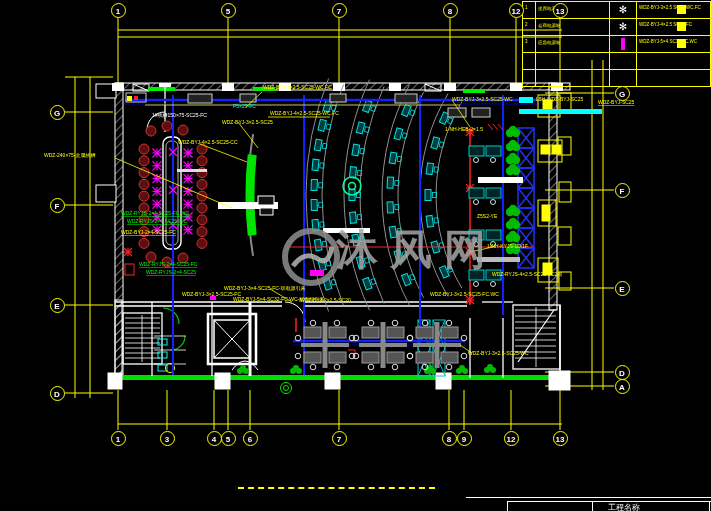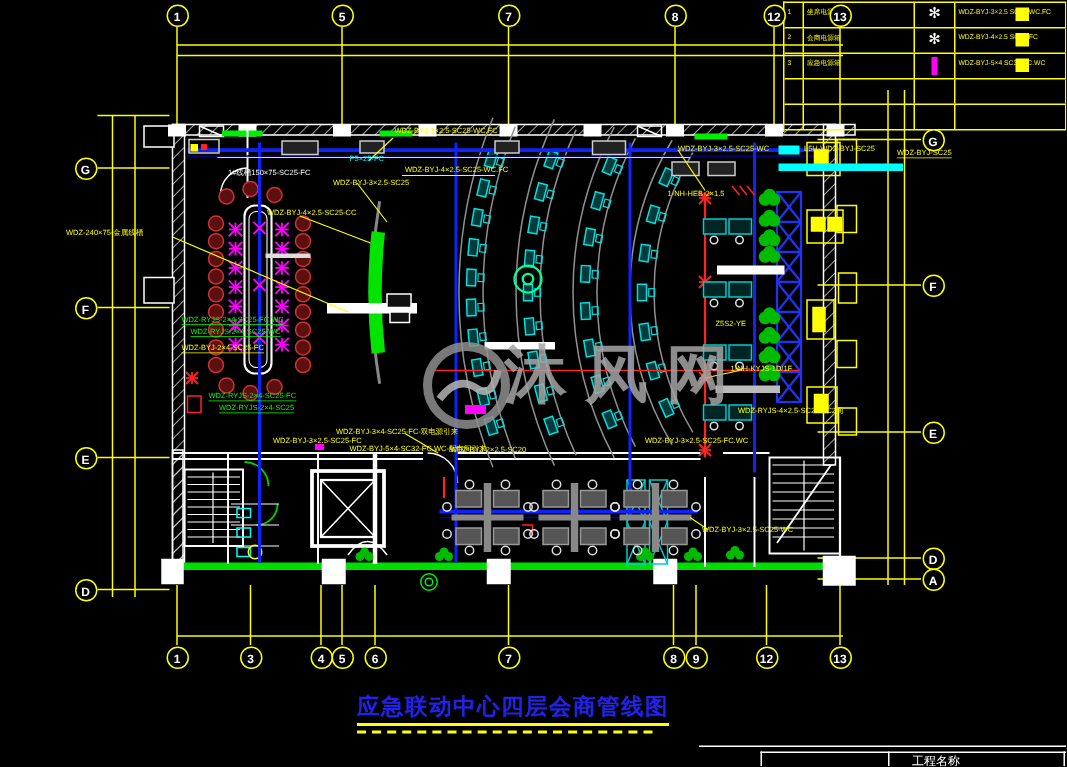--- a/index.html
+++ b/index.html
@@ -869,23 +869,20 @@
       <div class="bubble" style="left: 49.5px; top: 197.5px;">F</div>
       <div class="bubble" style="left: 49.5px; top: 297.5px;">E</div>
       <div class="bubble" style="left: 49.5px; top: 385.5px;">D</div>
       <div class="bubble" style="left: 614.5px; top: 85.5px;">G</div>
       <div class="bubble" style="left: 614.5px; top: 182.5px;">F</div>
       <div class="bubble" style="left: 614.5px; top: 280.5px;">E</div>
       <div class="bubble" style="left: 614.5px; top: 364.5px;">D</div>
       <div class="bubble" style="left: 614.5px; top: 378.5px;">A</div>
     </div>
 
-  <div id="title-wrap">
-    <span id="title-text">应急联动中心四层会商管线图</span>
-  </div>
   <div id="title-dash"></div>
 
   <div class="wline" style="left:466px;top:497px;width:245px;height:1px;"></div>
   <div class="wline" style="left:507px;top:501px;width:204px;height:1px;"></div>
   <div class="wline" style="left:507px;top:501px;width:1px;height:10px;"></div>
   <div class="wline" style="left:592px;top:501px;width:1px;height:10px;"></div>
   <div class="wline" style="left:709px;top:501px;width:1px;height:10px;"></div>
   <div id="ft-label">工程名称</div>
 </div>
 

